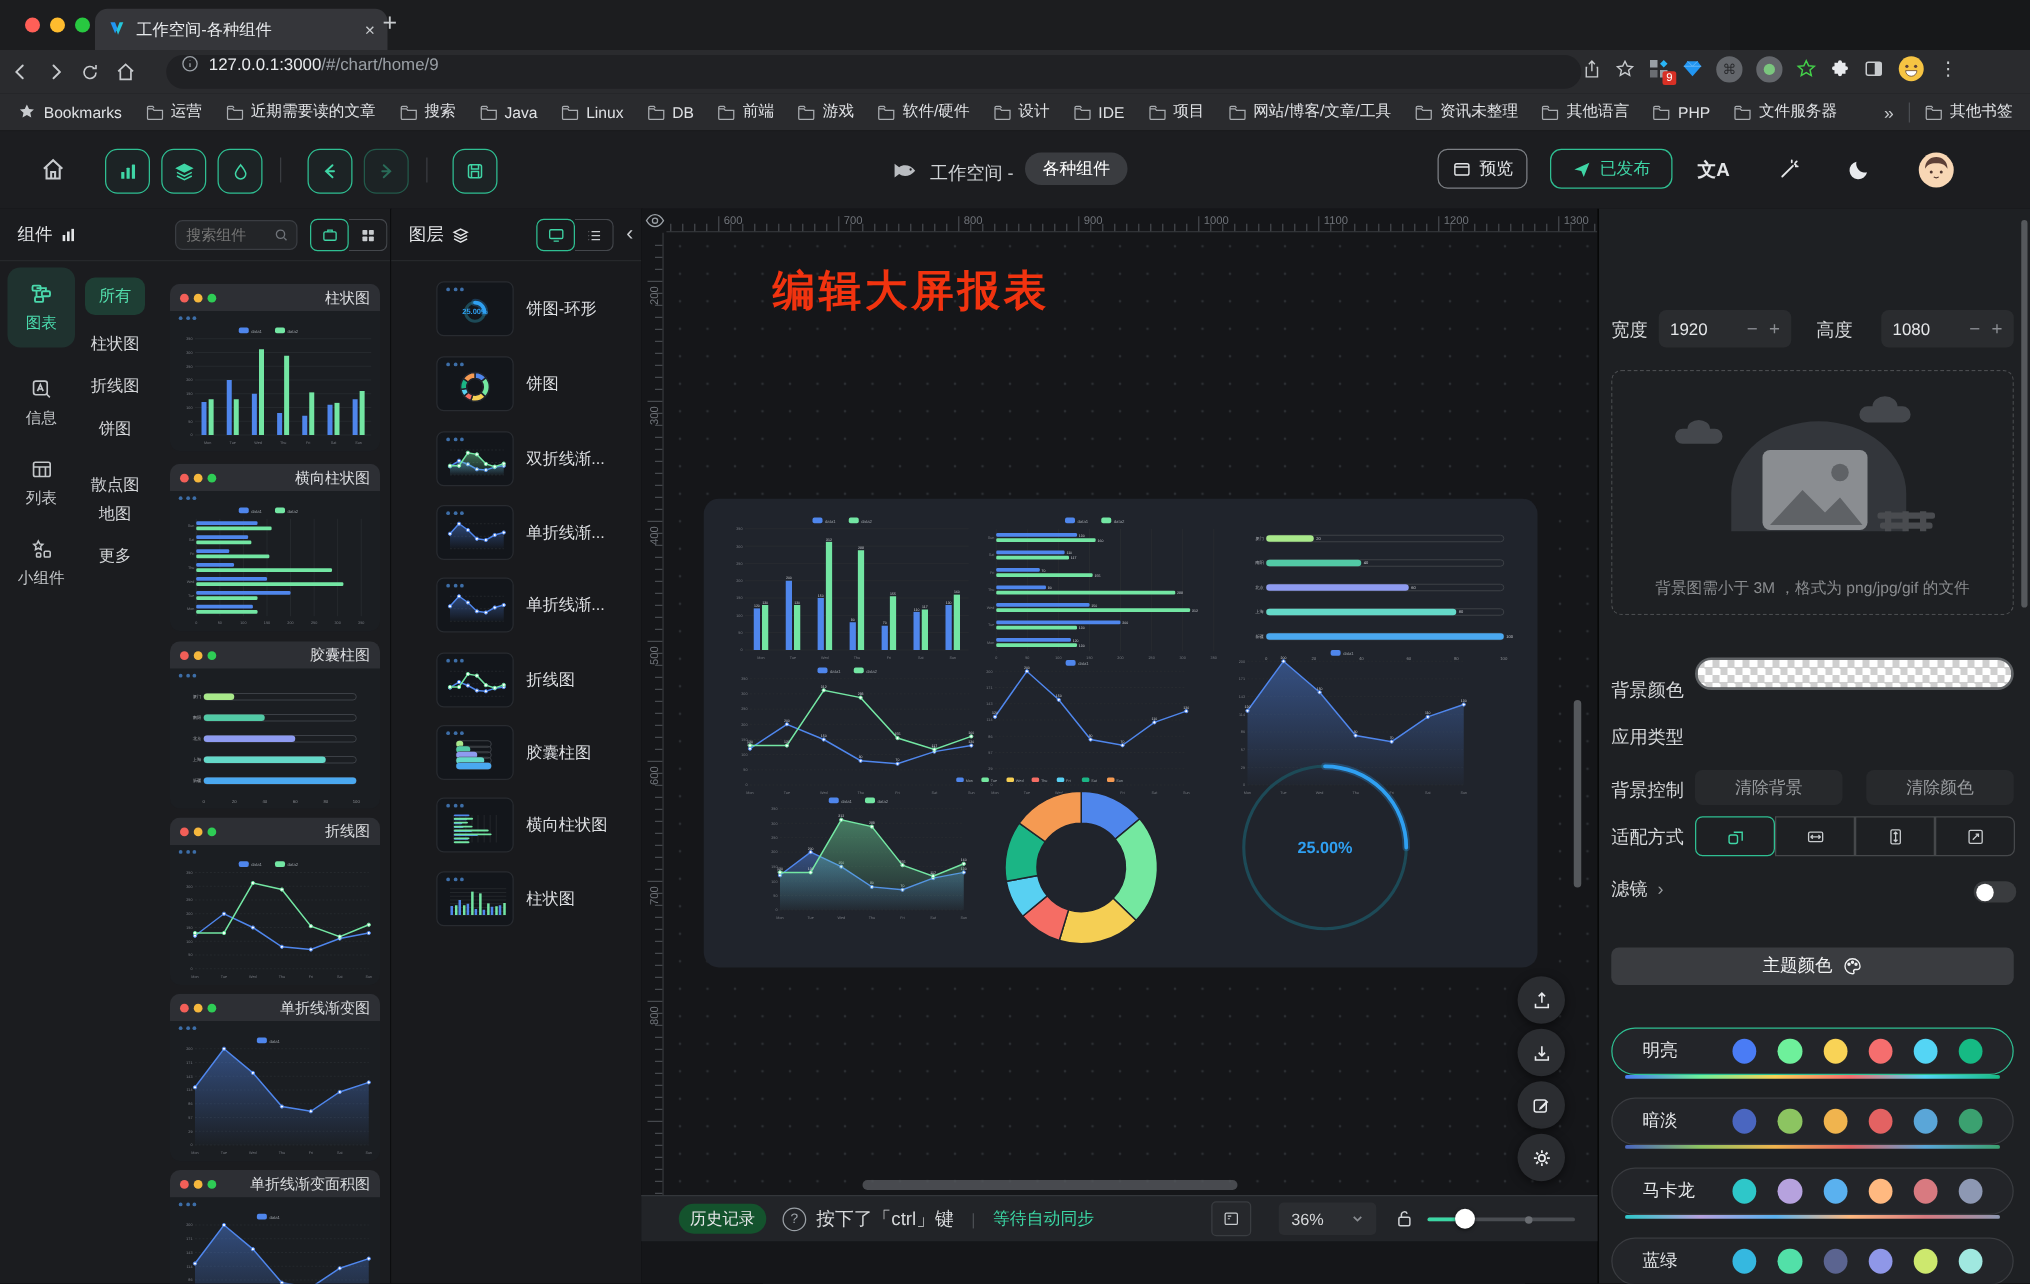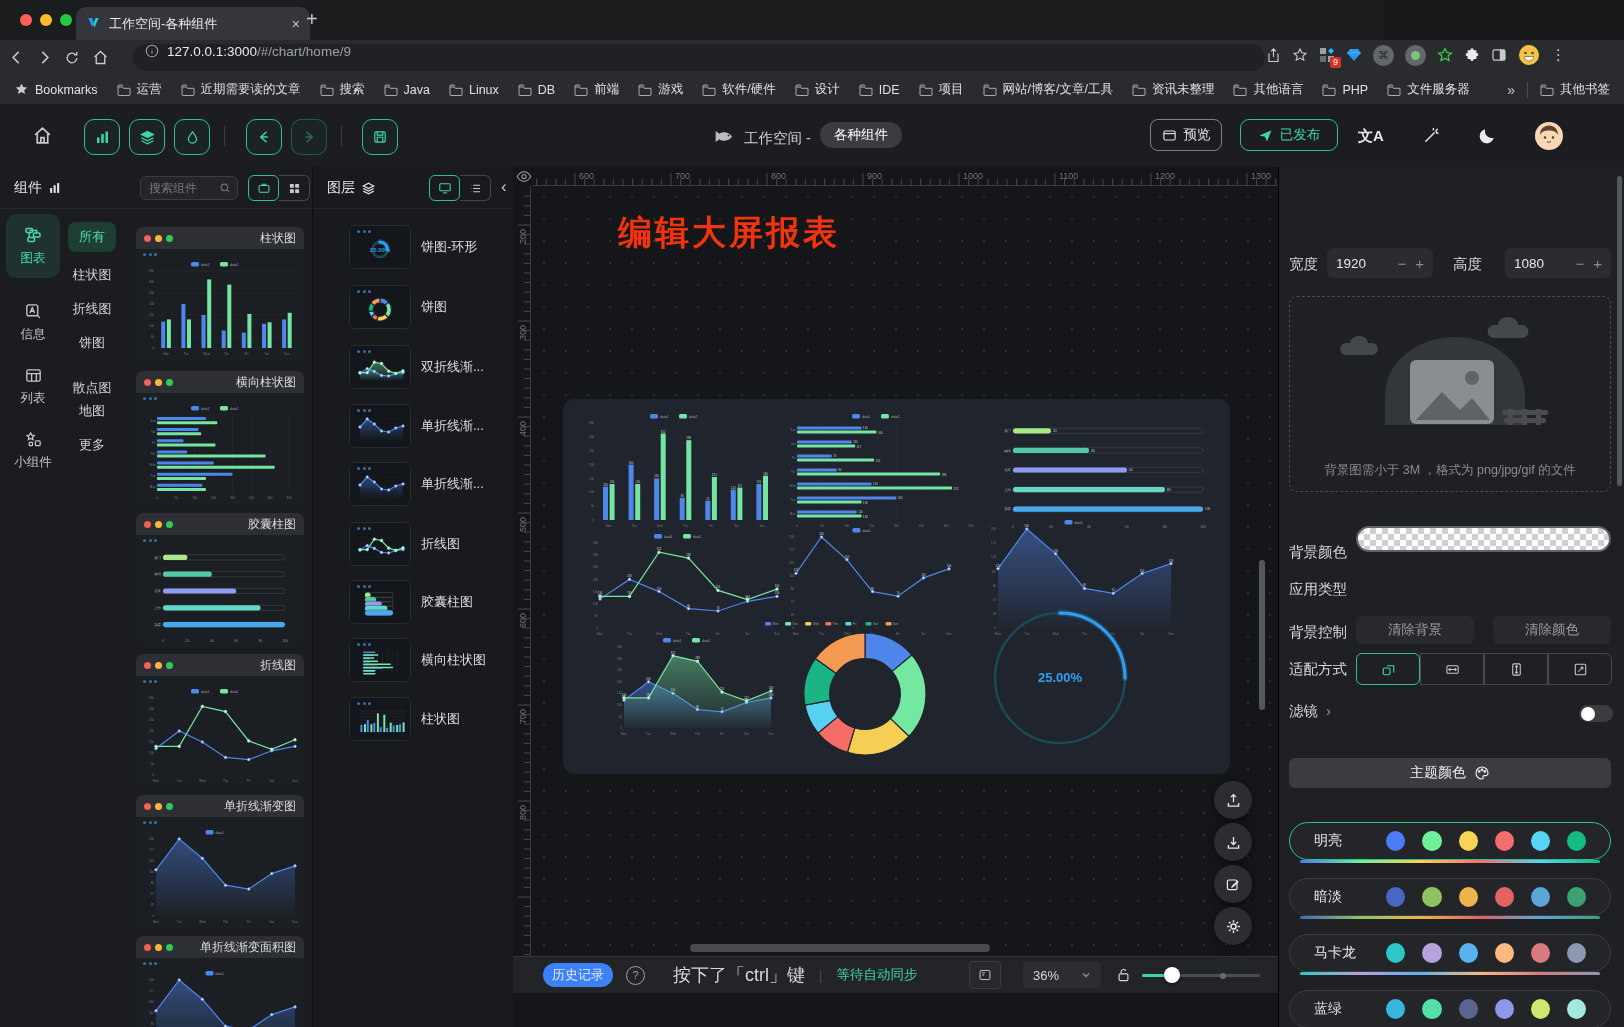--- a/index.html
+++ b/index.html
@@ -75,21 +75,21 @@
   .dots-bg{position:absolute;left:20px;top:19px;width:745px;height:770px;
     background-image:radial-gradient(#2b2e32 1px,transparent 1.3px);background-size:22px 22px;}
   .bigscreen{position:absolute;left:30px;top:213px;width:667px;height:375px;background:#20242c;border-radius:12px;}
   .widget{position:absolute;}
   .rednote{position:absolute;font-weight:bold;font-size:34px;letter-spacing:3px;}
   .fab{position:absolute;left:1214px;width:38px;height:38px;border-radius:50%;background:#2b2d31;
     box-shadow:0 2px 8px rgba(0,0,0,0.5);display:flex;align-items:center;justify-content:center;color:#e8eaed;z-index:5;}
   .sbar{position:absolute;background:#55585c;border-radius:4px;}
   .statusbar{left:513px;top:956px;width:765px;height:37px;background:#222428;border-top:1px solid #33363a;
     display:flex;align-items:center;box-sizing:border-box;z-index:4;}
-  .chip{background:#3b82f6;border-radius:12px;padding:3px 9px;font-size:13px;color:#e8e8ea;}
+  .chip{background:#14532d;border-radius:12px;padding:3px 9px;font-size:13px;color:#e8e8ea;}
   .helpc{width:17px;height:17px;border-radius:50%;border:1.2px solid #9aa0a6;color:#9aa0a6;
     display:flex;align-items:center;justify-content:center;font-size:11px;}
   .zoomsel{width:78px;height:26px;background:#2b2d31;border-radius:4px;display:flex;align-items:center;
     padding:0 10px;box-sizing:border-box;color:#d6d8da;font-size:13px;}
   
   .rightpanel{left:1278px;top:167px;width:346px;height:860px;background:#1e2023;border-left:1px solid #000;}
   .rp-head{position:absolute;left:10px;width:322px;height:30px;background:#3a3c40;border-radius:6px;
     display:flex;align-items:center;justify-content:center;gap:8px;font-size:14px;color:#f0f1f2;}
   .rp-label{position:absolute;left:10px;font-size:14.5px;color:#d6d8da;}
   .stepper{position:absolute;height:30px;background:#2a2c2f;border-radius:6px;display:flex;align-items:center;
@@ -1786,21 +1786,21 @@
   <div class="fab" style="top:907px">
       <svg width="17" height="17" viewBox="0 0 20 20" fill="none" stroke="currentColor" stroke-width="1.7">
         <circle cx="10" cy="10" r="3"></circle>
         <path d="M10 2.5v2.7M10 14.8v2.7M2.5 10h2.7M14.8 10h2.7M4.7 4.7l1.9 1.9M13.4 13.4l1.9 1.9M15.3 4.7l-1.9 1.9M6.6 13.4l-1.9 1.9"></path>
       </svg>
     </div>
 
   <div class="abs statusbar">
     <span class="chip" style="margin-left:30px">历史记录</span>
     <span class="helpc" style="margin-left:13px">?</span>
-    <span style="margin-left:28px;font-size:18px;color:#d6d8da">按下了「ctrl」键</span>
+    <span style="margin-left:8px;font-size:15px;color:#d6d8da">按下了「ctrl」键</span>
     <span style="margin-left:14px;color:#4a4d52">|</span>
     <span style="margin-left:14px;font-size:13.5px;color:#3bd6a4">等待自动同步</span>
     <span style="margin-left:auto;width:30px;height:26px;background:#26282c;border:1px solid #3a3d41;border-radius:4px;display:flex;align-items:center;justify-content:center;color:#c8cbce">
         <svg width="14" height="14" viewBox="0 0 20 20" fill="none" stroke="currentColor" stroke-width="1.4">
           <rect x="3" y="3.5" width="14" height="13" rx="1.5"></rect>
           <path d="M6 7h4M6 10h2.5"></path>
         </svg>
       </span>
     <span class="zoomsel" style="margin-left:22px">
       <span>36%</span>

